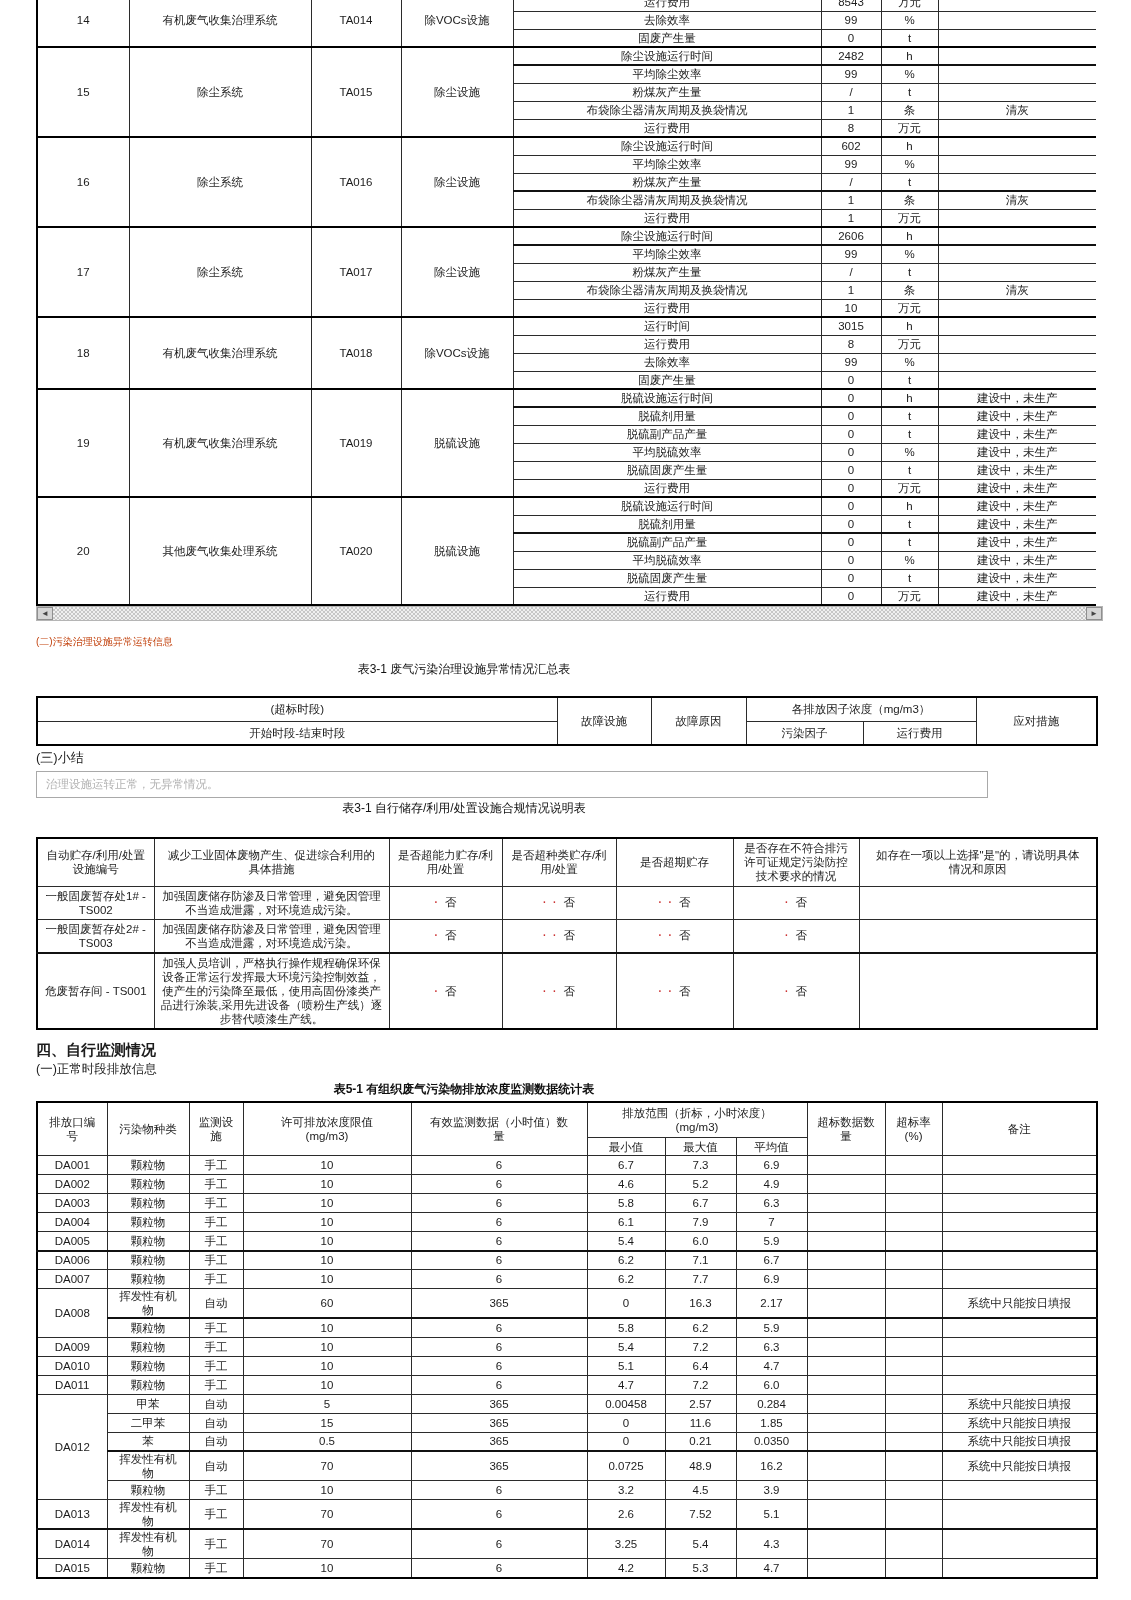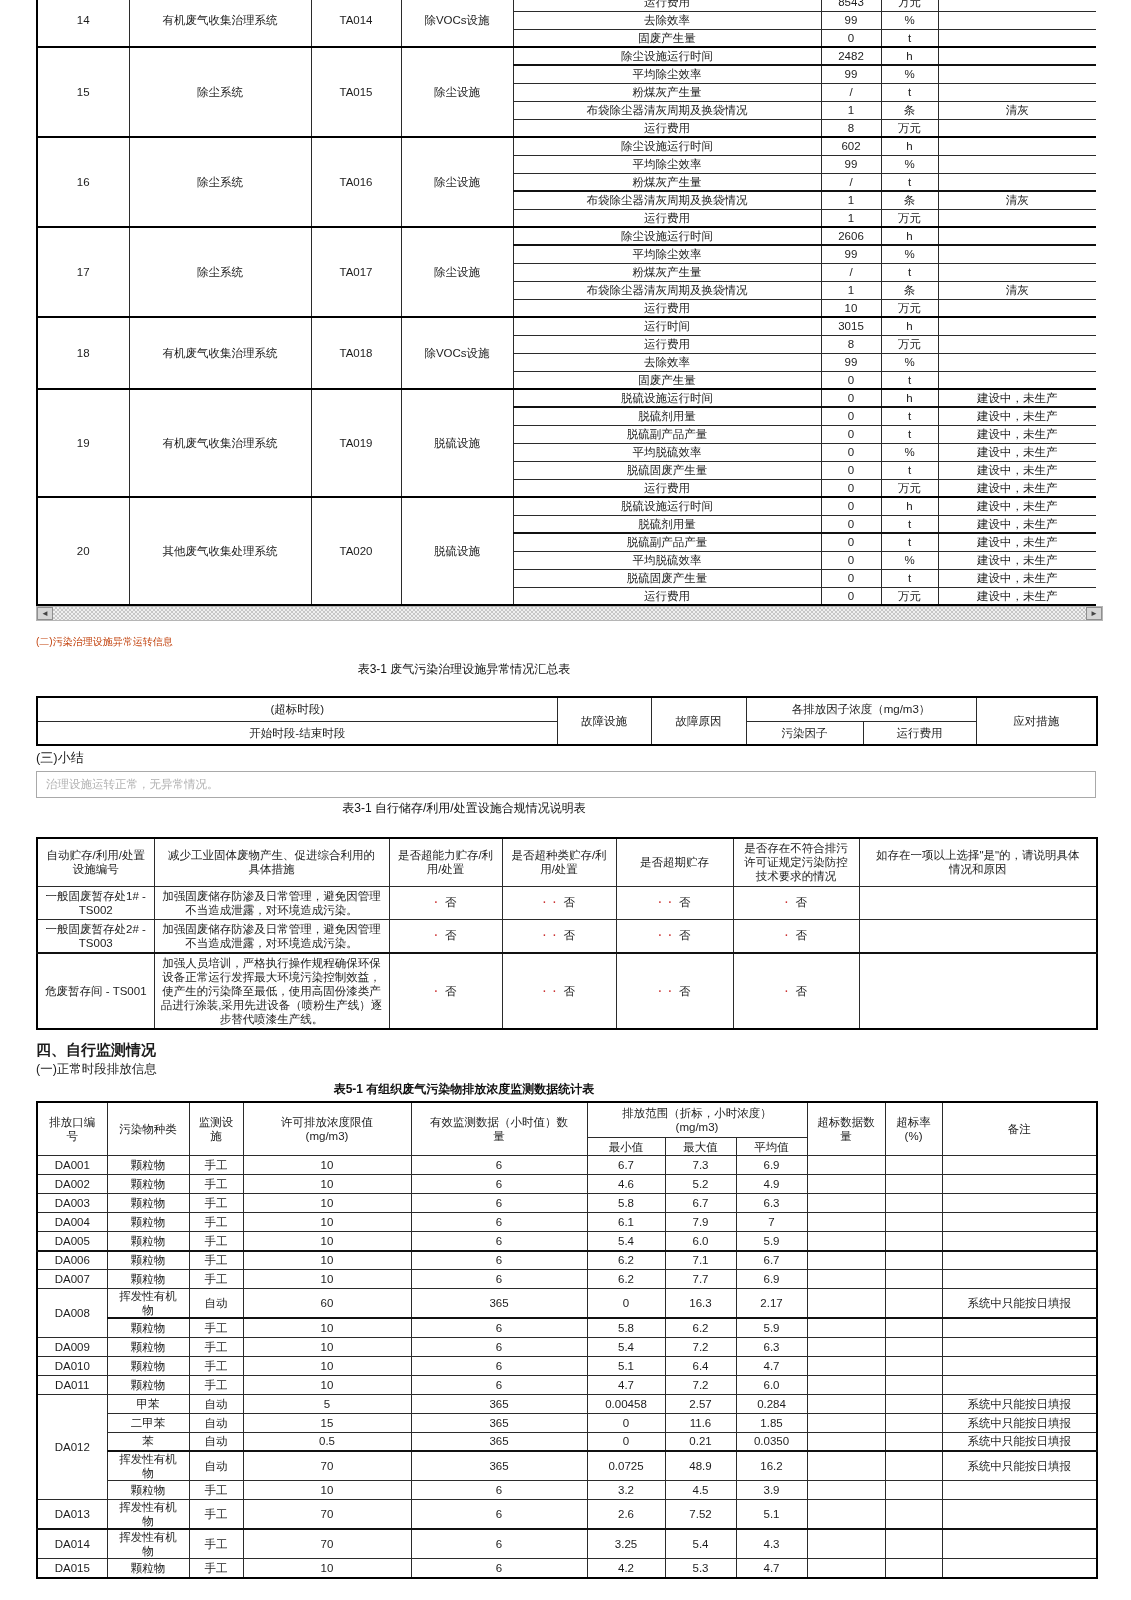--- a/index.html
+++ b/index.html
@@ -38,21 +38,21 @@
   }
 
   .h2 { font-size:10px; color:#c2410c; margin-top:14px; }
   .tbl-title { width:928px; text-align:center; font-size:12px; color:#111; margin-left:-36px; }
   .t1 { margin-top:12px; }
   .abn { margin-top:18px; }
   .abn td { height:24px; }
 
   .h3 { font-size:13px; margin-top:3px; }
   .summary-box {
-    margin-top:4px; width:1060px; min-height:26px; border:1px solid #a9a9a9;
+    margin-top:4px; width:952px; min-height:26px; border:1px solid #a9a9a9;
     padding:5px 9px; font-size:11.5px; color:#b2b2b2; text-align:left;
   }
   .h4 { font-size:13px; margin-top:7px; }
   .t2 { margin-top:2px; }
   .ct { margin-top:20px; }
   .ct th { height:48px; }
   .ct td { padding:2px 4px; }
   .mk { color:#cc3333; font-size:10px; font-weight:bold; margin-right:5px; letter-spacing:2px; }
 
   .h5 { font-size:15px; font-weight:bold; margin-top:11px; }

